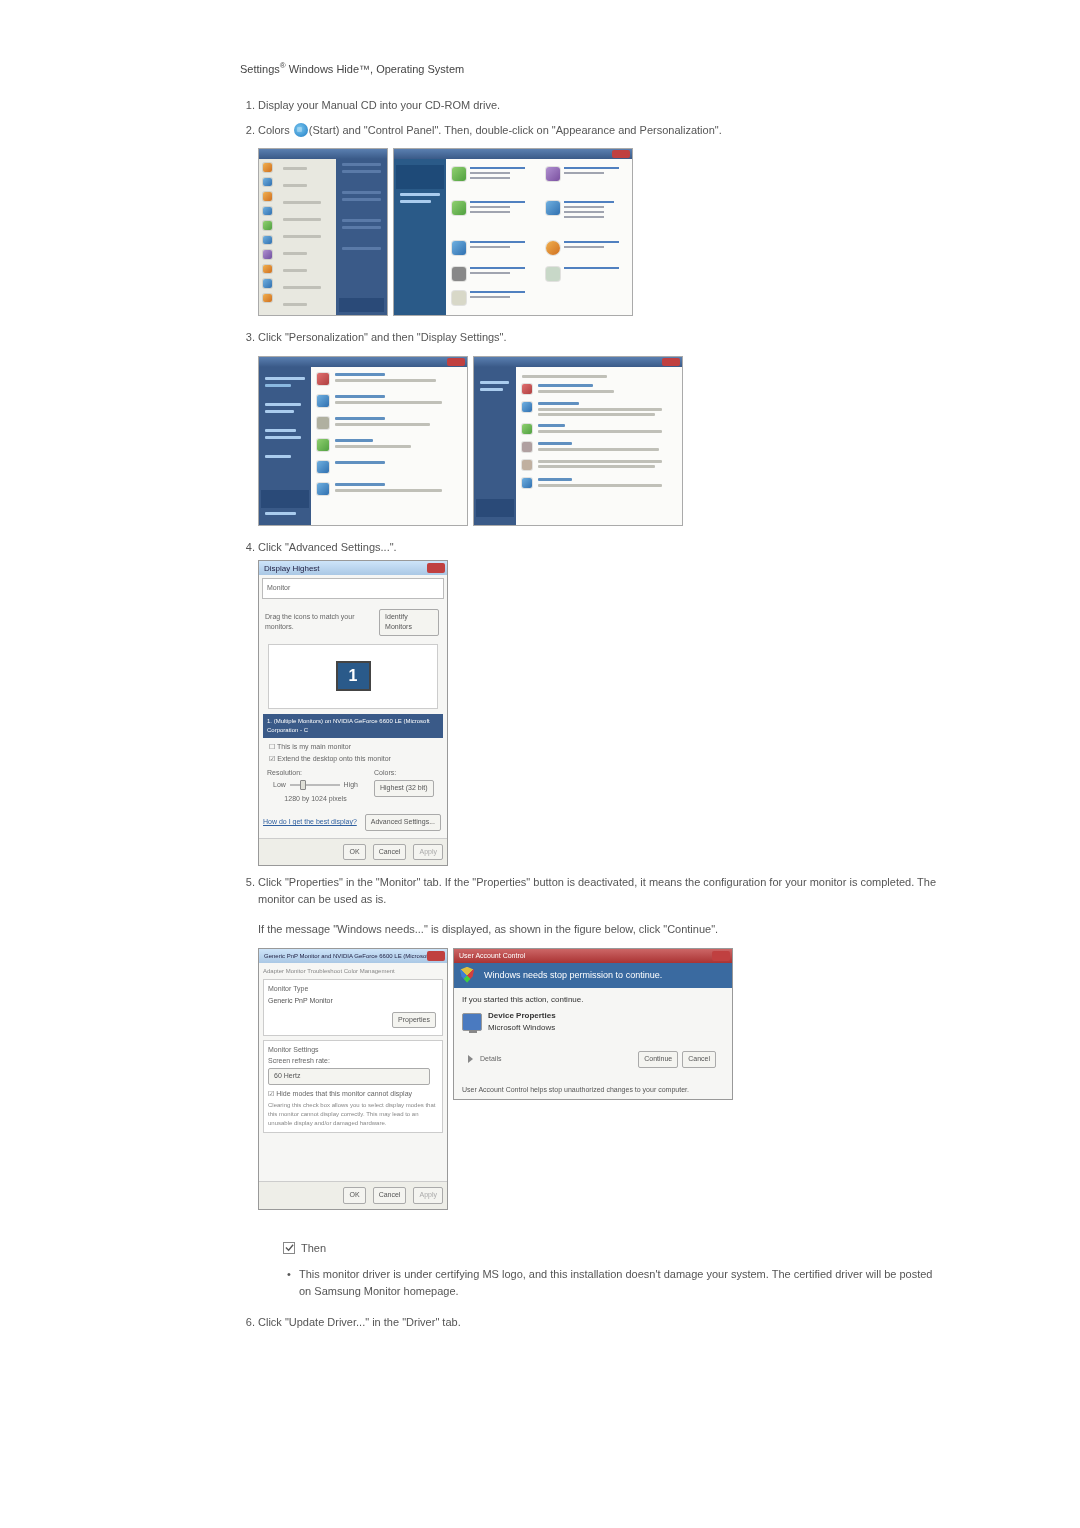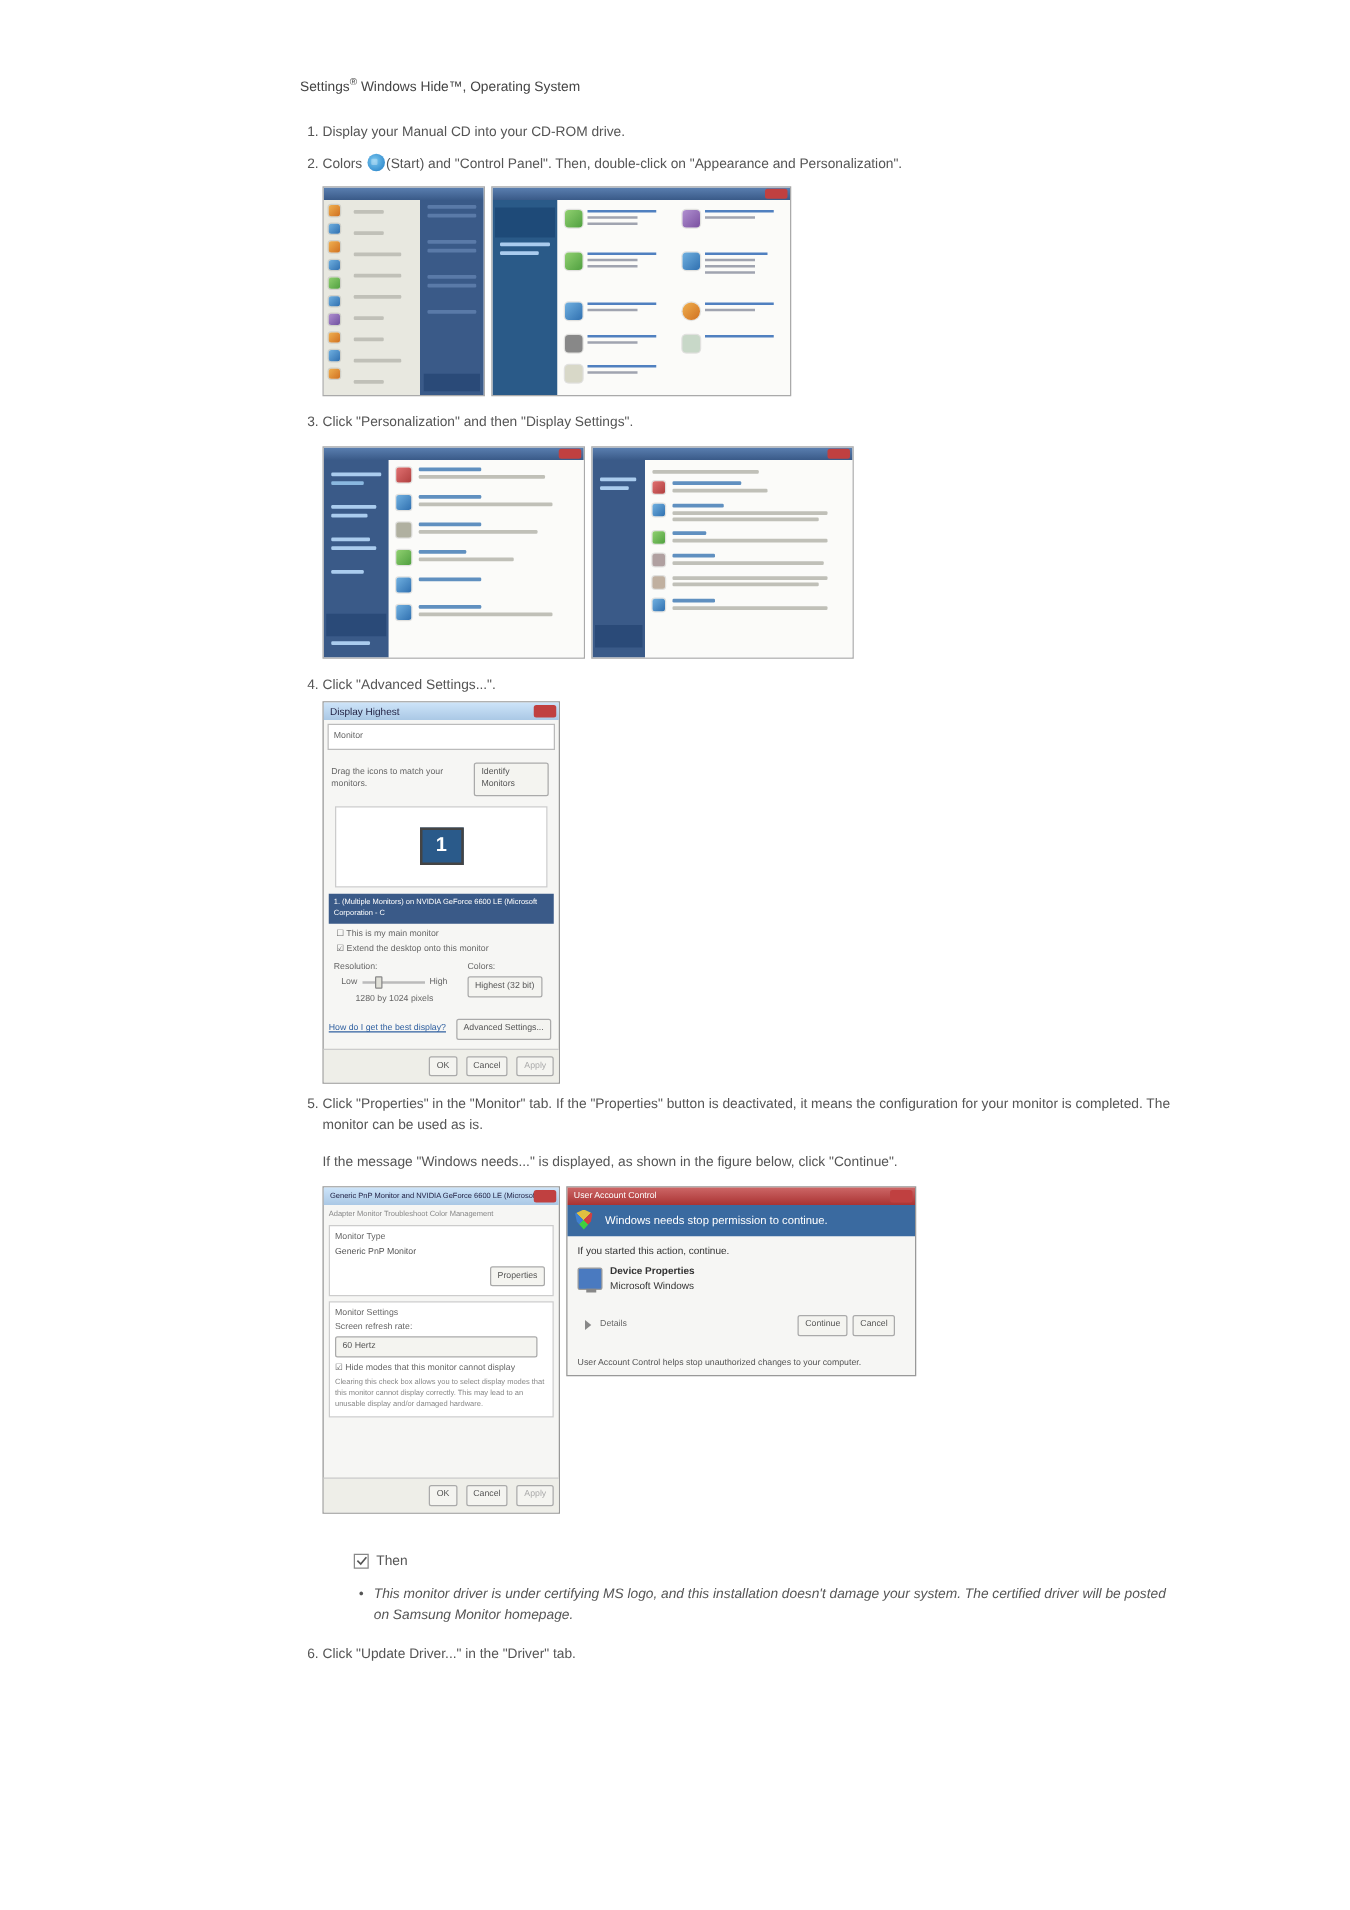--- a/index.html
+++ b/index.html
@@ -355,21 +355,20 @@
     }
     .note-icon svg { width: 9px; height: 9px; }
     .bullet-list {
       list-style: none;
     }
     .bullet-list li {
       position: relative;
       padding-left: 16px;
       color: #555;
       margin-bottom: 0;
-      font-style: italic;
     }
     .bullet-list li::before {
       content: '•';
       position: absolute;
       left: 4px;
       top: 0;
     }
   </style>
 </head>
 <body>

